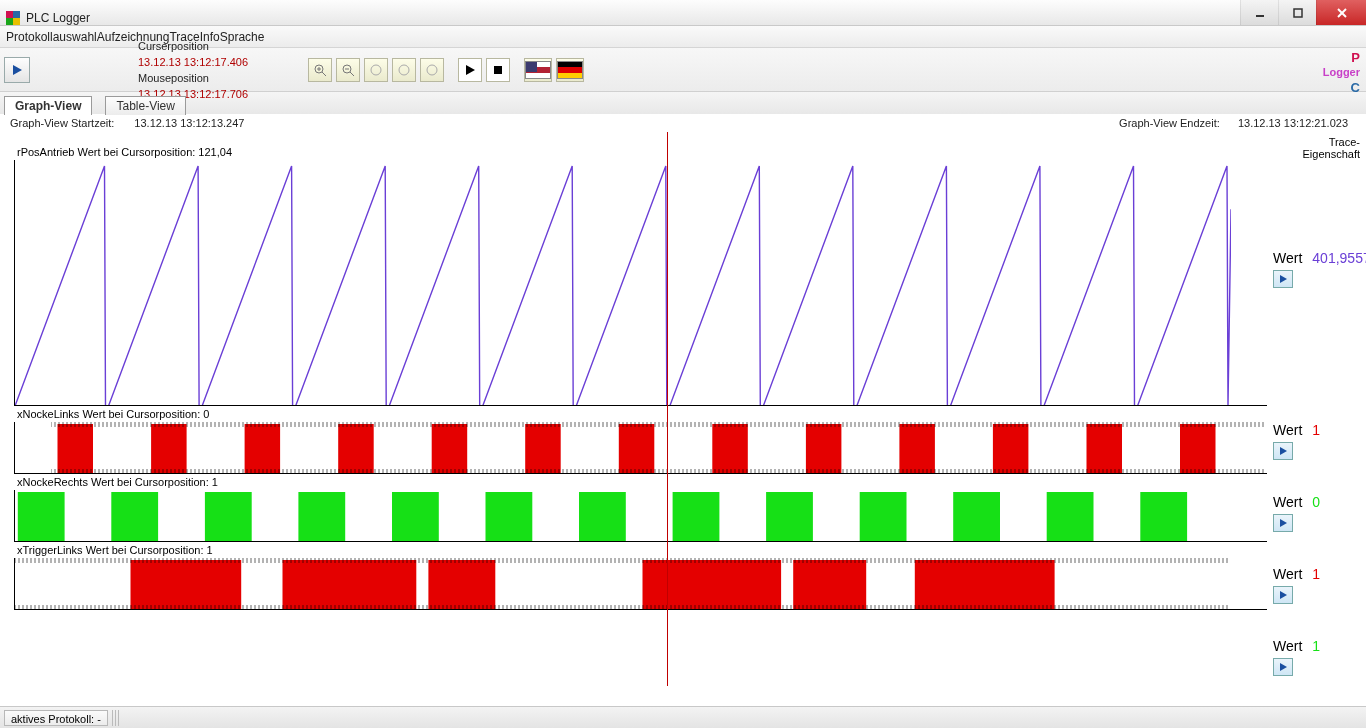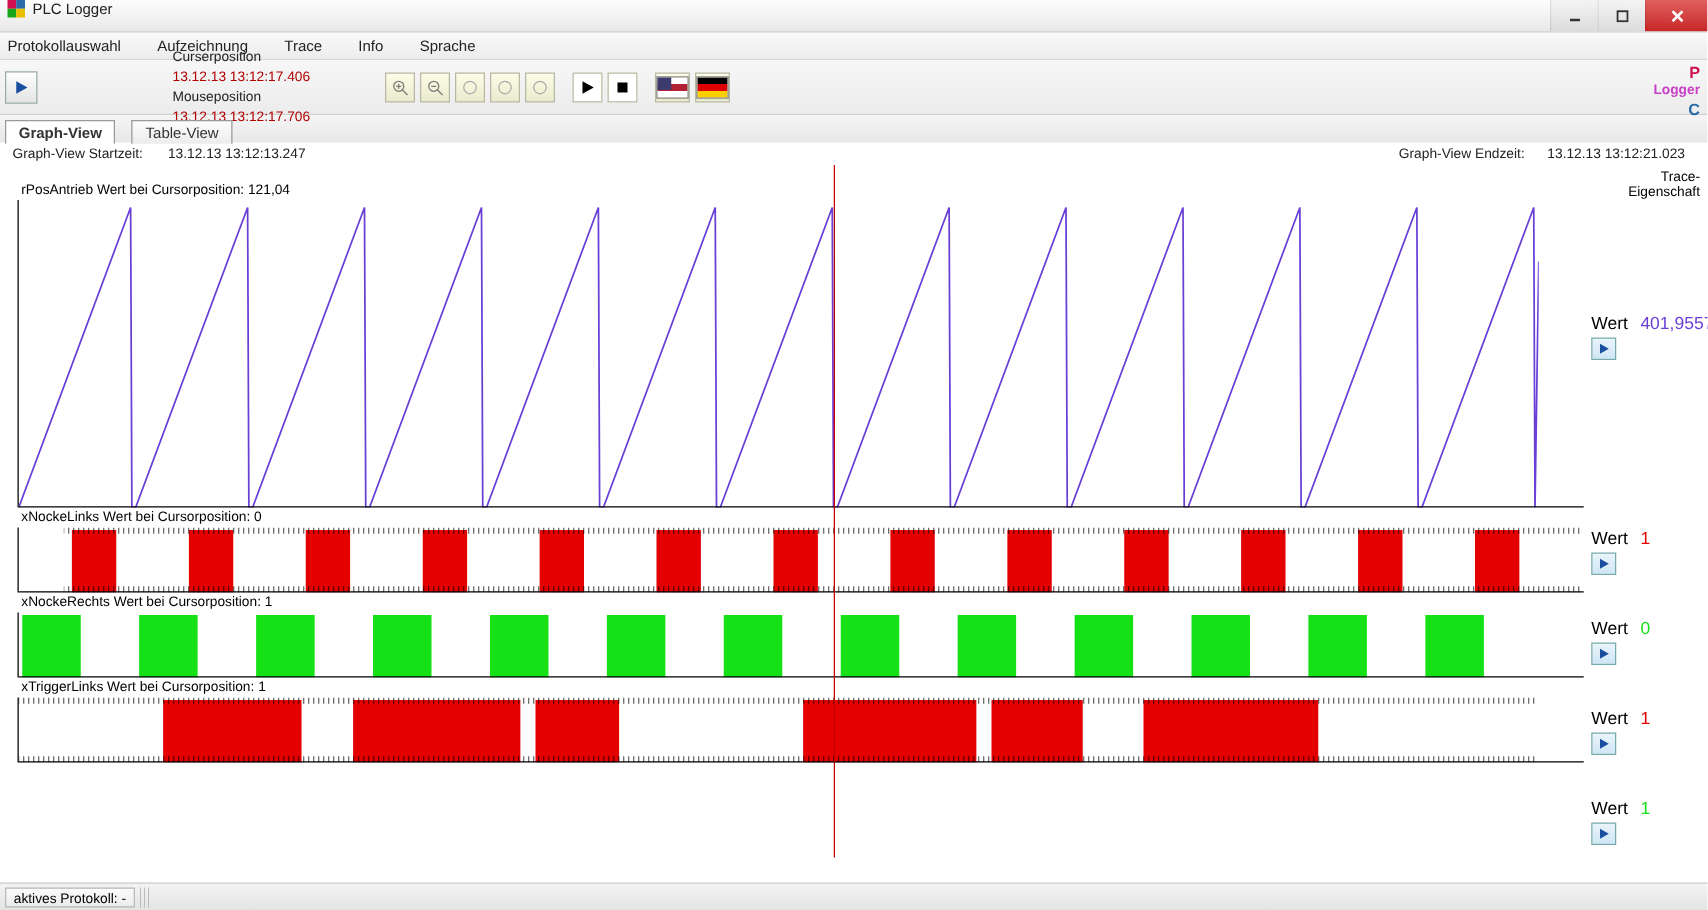--- a/index.html
+++ b/index.html
@@ -1,28 +1,28 @@
 <!DOCTYPE html>
 <html><head>
 <meta charset="utf-8">
 <style>
   * { box-sizing: border-box; margin: 0; padding: 0; font-family: "Segoe UI", Tahoma, sans-serif; }
   body { background: #fff; width: 1366px; height: 728px; overflow: hidden; }
 
   
-  .titlebar { height: 26px; background: linear-gradient(#fdfdfd,#e8e8e8); border-bottom:1px solid #c9c9c9; display:flex; align-items:flex-start; padding:0 6px; font-size:12px; color:#222; position:relative;}
+  .titlebar { height: 26px; background: linear-gradient(#fdfdfd,#e8e8e8); border-bottom:1px solid #c9c9c9; display:flex; align-items:flex-end; padding:0 6px; font-size:12px; color:#222; position:relative;}
   .titlebar .icon { width:14px; height:14px; margin-right:6px; display:flex; flex-wrap:wrap;}
   .titlebar .icon span{width:7px;height:7px;}
   .winbtns{position:absolute;right:0;top:0;height:100%;display:flex;}
   .winbtn{width:38px;height:100%;display:flex;align-items:center;justify-content:center;border-left:1px solid rgba(0,0,0,.08);font-size:11px;background:linear-gradient(#f4f4f4,#dcdcdc);}
   .winbtn.close{background:linear-gradient(#e06060,#c82727);color:#fff;width:50px;}
   .winbtn svg{display:block;}
 
   
-  .menubar{height:22px;background:linear-gradient(#fafafa,#ececec);border-bottom:1px solid #d5d5d5;display:flex;align-items:center;font-size:12px;color:#222;padding:0 6px;gap:29px;}
+  .menubar{height:22px;background:linear-gradient(#fafafa,#ececec);border-bottom:1px solid #d5d5d5;display:flex;align-items:center;font-size:12px;color:#222;padding:0 6px;gap:0;}
   .menuitem{cursor:default;}
 
   
   .toolrow{height:44px;background:linear-gradient(#f7f7f7,#ececec);border-bottom:1px solid #d0d0d0;display:flex;align-items:center;padding:0 4px;font-size:11px;position:relative;}
   .playbtn{width:26px;height:26px;background:linear-gradient(#fefefe,#e4e4e4);border:1px solid #9aa;display:flex;align-items:center;justify-content:center;margin-right:8px;}
   .posblock{margin-left:100px;font-size:11px;line-height:16px;}
   .posblock .row{display:flex;flex-direction:column;}
   .posblock .lbl{width:80px;color:#222;}
   .posblock .val{color:#b00000;}
   .iconbar{display:flex;gap:4px;margin-left:60px;}

